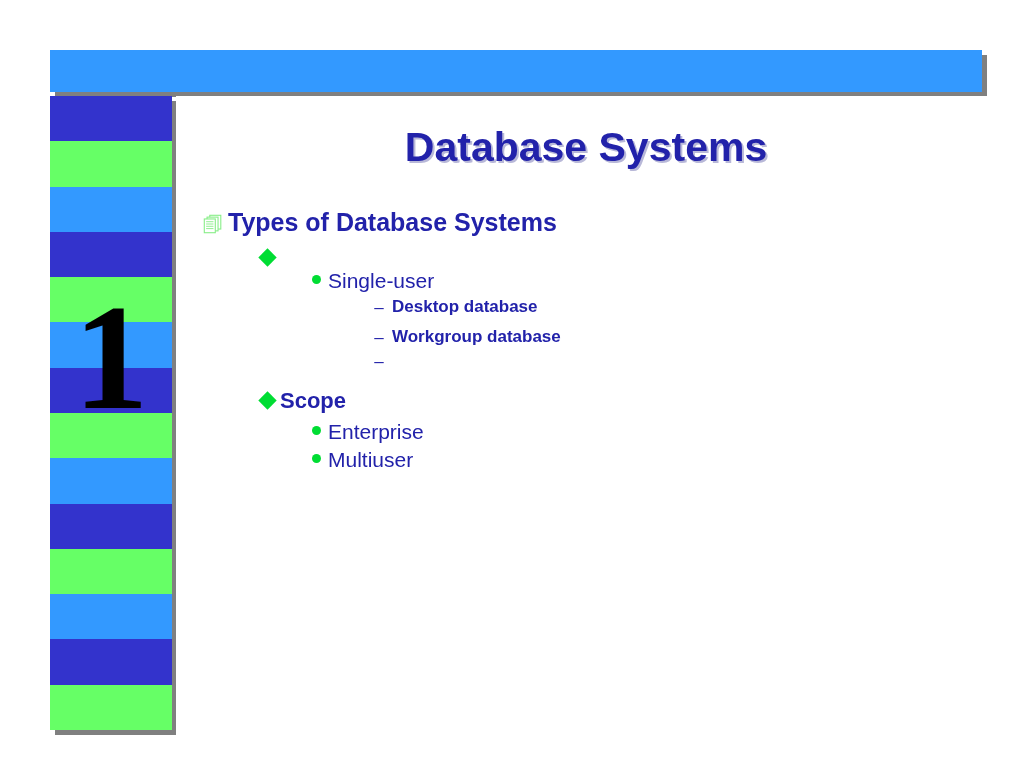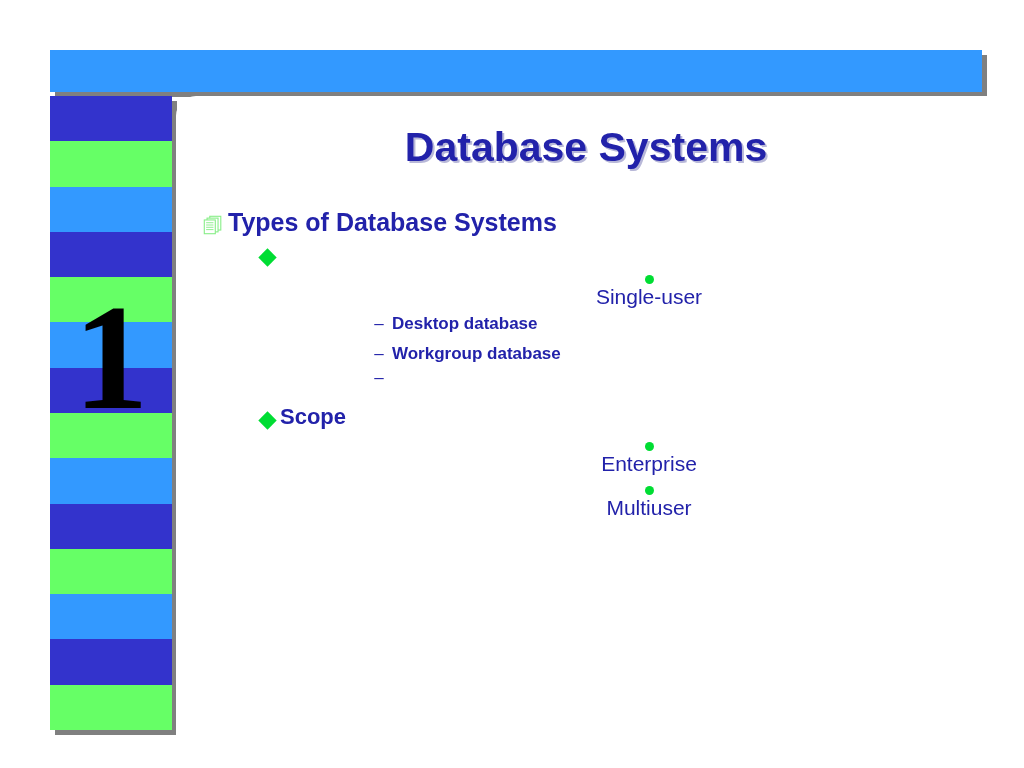--- a/index.html
+++ b/index.html
@@ -71,21 +71,20 @@
   }
 
   
   #content {
     position: absolute;
     left: 176px;
     top: 96px;
     width: 848px;
     height: 672px;
     background: #ffffff;
-    border-radius: 20px;
   }
 
   #slide-title {
     position: absolute;
     left: 0;
     top: 28px;
     width: 820px;
     text-align: center;
     font-size: 41px;
     font-weight: bold;
@@ -96,21 +95,21 @@
 
   #bullets {
     position: absolute;
     left: 18px;
     top: 112px;
     width: 800px;
   }
 
   .row {
     display: flex;
-    align-items: center;
+    align-items: flex-start;
   }
 
   .bullet-mark {
     flex: 0 0 auto;
     display: inline-flex;
     align-items: center;
     justify-content: center;
   }
   .bullet-text {
     flex: 0 1 auto;
@@ -129,21 +128,21 @@
   
   .lvl2 { margin-left: 60px; margin-bottom: 4px; }
   .lvl2 .bullet-mark { width: 26px; padding-top: 6px; }
   .lvl2 .bullet-text {
     font-size: 22px;
     font-weight: bold;
     line-height: 1.2;
   }
 
   
-  .lvl3 { margin-left: 110px; margin-bottom: 2px; flex-direction: column; }
+  .lvl3 { margin-left: 110px; margin-bottom: 2px; }
   .lvl3 .bullet-mark { width: 24px; padding-top: 7px; }
   .lvl3 .bullet-text {
     font-size: 21px;
     font-weight: normal;
     line-height: 1.25;
   }
 
   
   .lvl4 { margin-left: 172px; margin-bottom: 1px; }
   .lvl4 .bullet-mark { width: 26px; padding-top: 1px; }

